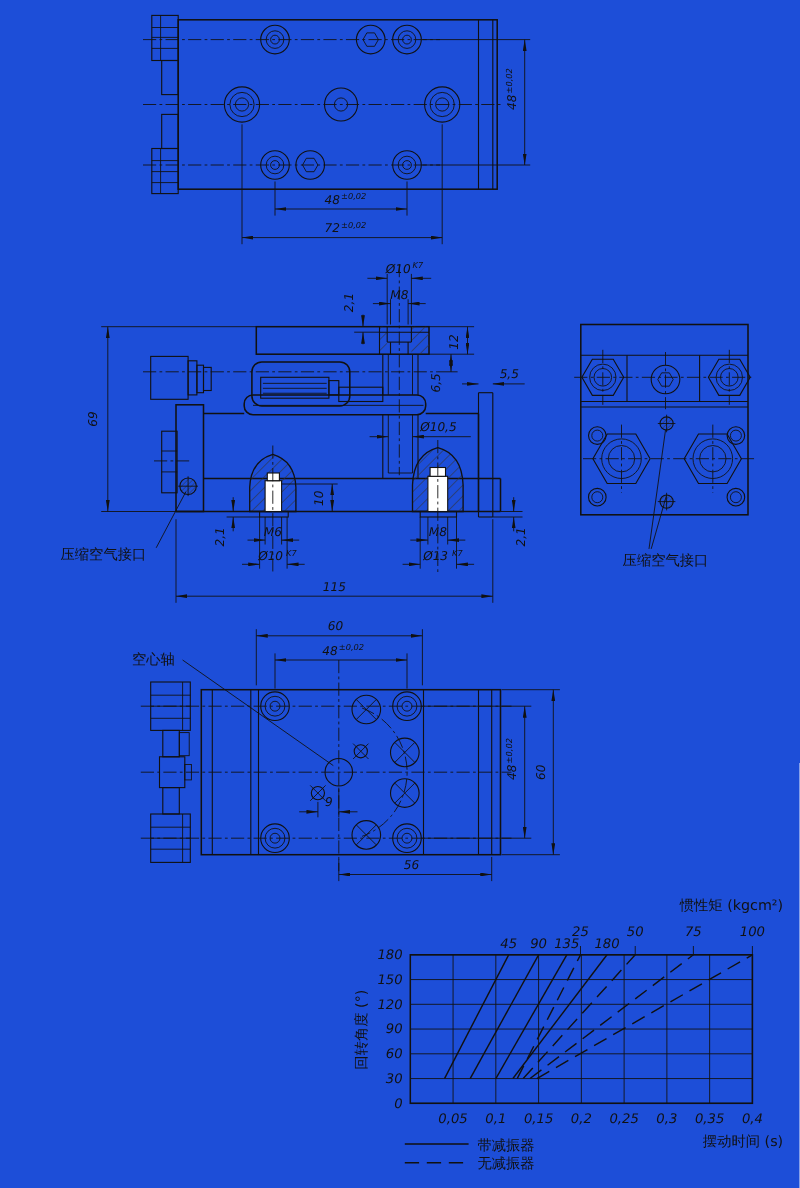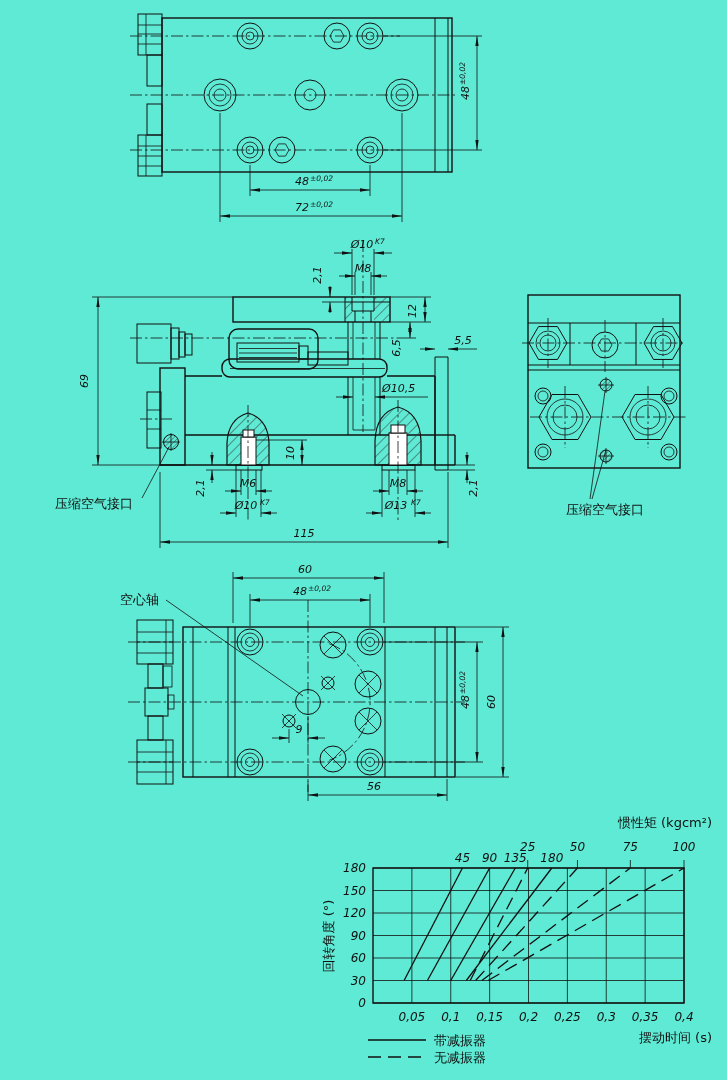--- a/index.html
+++ b/index.html
@@ -1,16 +1,16 @@
 <!DOCTYPE html>
 <html><head>
 <meta charset="utf-8">
 <style>
   html,body{margin:0;padding:0;background:#fff}
-  .canvas{position:relative;width:727px;height:1080px;background:#5eead4;overflow:hidden;
+  .canvas{position:relative;width:727px;height:1080px;background:#1d4ed8;overflow:hidden;
           font-family:"DejaVu Sans",sans-serif}
   svg{position:absolute;left:0;top:0}
   .ol{stroke:#111;stroke-width:1.4;fill:none}
   .ml{stroke:#111;stroke-width:1;fill:none}
   .tl{stroke:#111;stroke-width:0.8;fill:none}
   .cl{stroke:#111;stroke-width:0.8;fill:none;stroke-dasharray:12 3 2.5 3}
   .wf{fill:#fff;stroke:#111;stroke-width:1}
   .dim{font:italic 11px "DejaVu Sans",sans-serif;fill:#111}
   .dimS{font:italic 7.5px "DejaVu Sans",sans-serif;fill:#111}
   .cjk{font:13px "DejaVu Sans",sans-serif;fill:#111}

